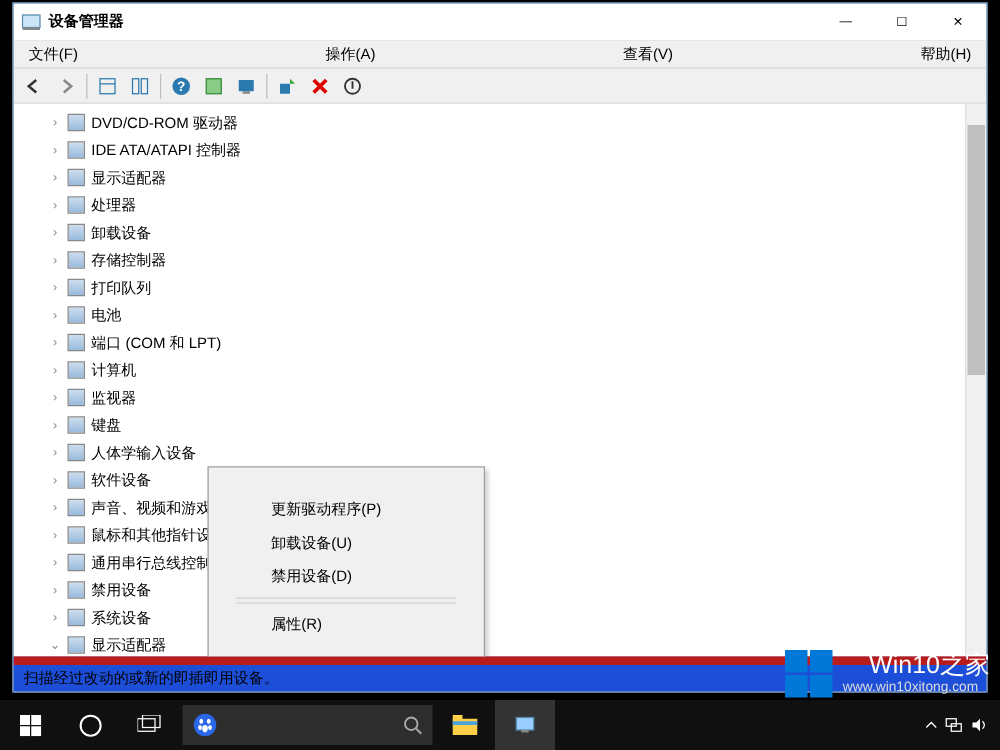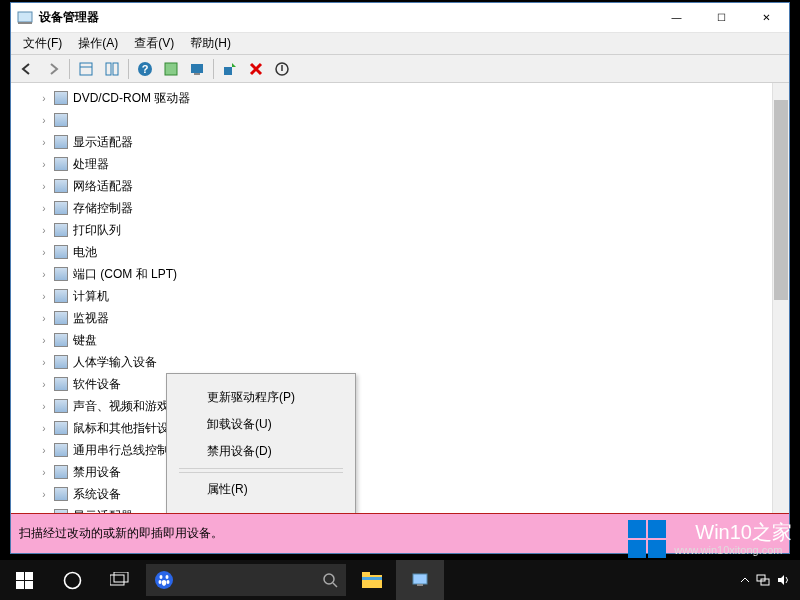--- a/index.html
+++ b/index.html
@@ -5,41 +5,41 @@
 * { box-sizing: border-box; margin: 0; padding: 0; }
 body { width: 800px; height: 600px; background: #000; font-family: "Microsoft YaHei", "Segoe UI", sans-serif; font-size: 12px; overflow: hidden; position: relative; }
 
 .window { position: absolute; top: 2px; left: 10px; width: 780px; height: 552px; background: #fff; border: 1px solid #4a7ab0; display: flex; flex-direction: column; }
 
 .titlebar { height: 30px; background: #fff; display: flex; align-items: center; padding-left: 6px; border-bottom: 1px solid #e5e5e5; }
 .titlebar .app-icon { width: 16px; height: 16px; margin-right: 6px; }
 .titlebar .title { flex: 1; font-size: 12px; font-weight: bold; }
 .titlebar .win-btn { width: 45px; height: 30px; display: flex; align-items: center; justify-content: center; font-family: "Segoe MDL2 Assets", sans-serif; font-size: 10px; color: #000; }
 
-.menubar { height: 22px; background: #f0f0f0; display: flex; align-items: center; padding: 0 4px; border-bottom: 1px solid #d0d0d0; font-size: 12px; }
+.menubar { height: 22px; background: #f0f0f0; display: flex; align-items: center; padding: 0 4px; border-bottom: 1px solid #d0d0d0; font-size: 12px; justify-content: space-between; }
 .menubar span { padding: 2px 8px; }
 
 .toolbar { height: 28px; background: #f0f0f0; display: flex; align-items: center; padding: 0 4px; gap: 2px; border-bottom: 1px solid #d0d0d0; }
 .tb-btn { width: 24px; height: 24px; display: flex; align-items: center; justify-content: center; border: 1px solid transparent; }
 .tb-sep { width: 1px; height: 20px; background: #c0c0c0; margin: 0 2px; }
 
 .tree-area { flex: 1; background: #fff; padding: 4px 6px; overflow: hidden; position: relative; }
 .tree { list-style: none; }
 .tree-item { display: flex; align-items: center; height: 22px; padding-left: 20px; white-space: nowrap; }
 .tree-item .arrow { width: 14px; text-align: center; color: #888; font-size: 10px; }
 .tree-item .icon { width: 16px; height: 16px; margin: 0 4px 0 2px; display: flex; align-items: center; justify-content: center; }
 .tree-item.child { padding-left: 54px; }
 .tree-item.selected { }
 .tree-item.selected .label { background: #cce8ff; border: 1px solid #99d1ff; padding: 0 2px; }
 
-.context-menu { position: absolute; background: #f0f0f0; border: 1px solid #a0a0a0; box-shadow: 2px 2px 4px rgba(0,0,0,0.2); padding: 10px; width: 190px; z-index: 10; }
+.context-menu { position: absolute; background: #f0f0f0; border: 1px solid #a0a0a0; box-shadow: 2px 2px 4px rgba(0,0,0,0.2); padding: 20px; width: 222px; z-index: 10; }
 .context-menu .item { padding: 5px 20px 5px 30px; font-size: 12px; }
 .context-menu .sep { height: 1px; background: #d0d0d0; margin: 3px 2px; }
 
-.statusbar { height: 40px; background: #f9a8d4; border-top: 1px solid #b91c1c; padding: 3px 8px; font-size: 12px; display: flex; align-items: center; }
+.statusbar { height: 28px; background: #1d4ed8; border-top: 7px solid #b91c1c; padding: 3px 8px; font-size: 12px; display: flex; align-items: center; }
 
 .taskbar { position: absolute; bottom: 0; left: 0; width: 800px; height: 40px; background: #101010; display: flex; align-items: center; }
 .tb-item { width: 48px; height: 40px; display: flex; align-items: center; justify-content: center; color: #fff; }
 .search-box { width: 200px; height: 32px; background: #2d2d2d; margin: 0 2px; display: flex; align-items: center; padding: 0 8px; color: #ccc; font-size: 13px; }
 .search-box .baidu-icon { width: 20px; height: 20px; margin-right: 6px; }
 .tray { margin-left: auto; display: flex; align-items: center; gap: 6px; padding-right: 10px; color: #fff; font-size: 11px; }
 
 .watermark { position: absolute; bottom: 42px; right: 8px; z-index: 50; display: flex; align-items: center; gap: 8px; color: #fff; font-size: 13px; pointer-events: none; }
 .watermark .logo { display: grid; grid-template: 18px 18px / 18px 18px; gap: 2px; }
 .watermark .logo div { background: #0078d7; }
@@ -154,41 +154,42 @@
           <span class="icon">
             <span class="ico-dev"></span>
           </span>
           <span class="label">DVD/CD-ROM 驱动器</span>
         </li>
         <li class="tree-item">
           <span class="arrow">›</span>
           <span class="icon">
             <span class="ico-dev"></span>
           </span>
+          <span class="label">IDE ATA/ATAPI 控制器</span>
         </li>
         <li class="tree-item">
           <span class="arrow">›</span>
           <span class="icon">
             <span class="ico-dev"></span>
           </span>
           <span class="label">显示适配器</span>
         </li>
         <li class="tree-item">
           <span class="arrow">›</span>
           <span class="icon">
             <span class="ico-dev"></span>
           </span>
           <span class="label">处理器</span>
         </li>
         <li class="tree-item">
           <span class="arrow">›</span>
           <span class="icon">
             <span class="ico-dev"></span>
           </span>
-          <span class="label">网络适配器</span>
+          <span class="label">卸载设备</span>
         </li>
         <li class="tree-item">
           <span class="arrow">›</span>
           <span class="icon">
             <span class="ico-dev"></span>
           </span>
           <span class="label">存储控制器</span>
         </li>
         <li class="tree-item">
           <span class="arrow">›</span>

